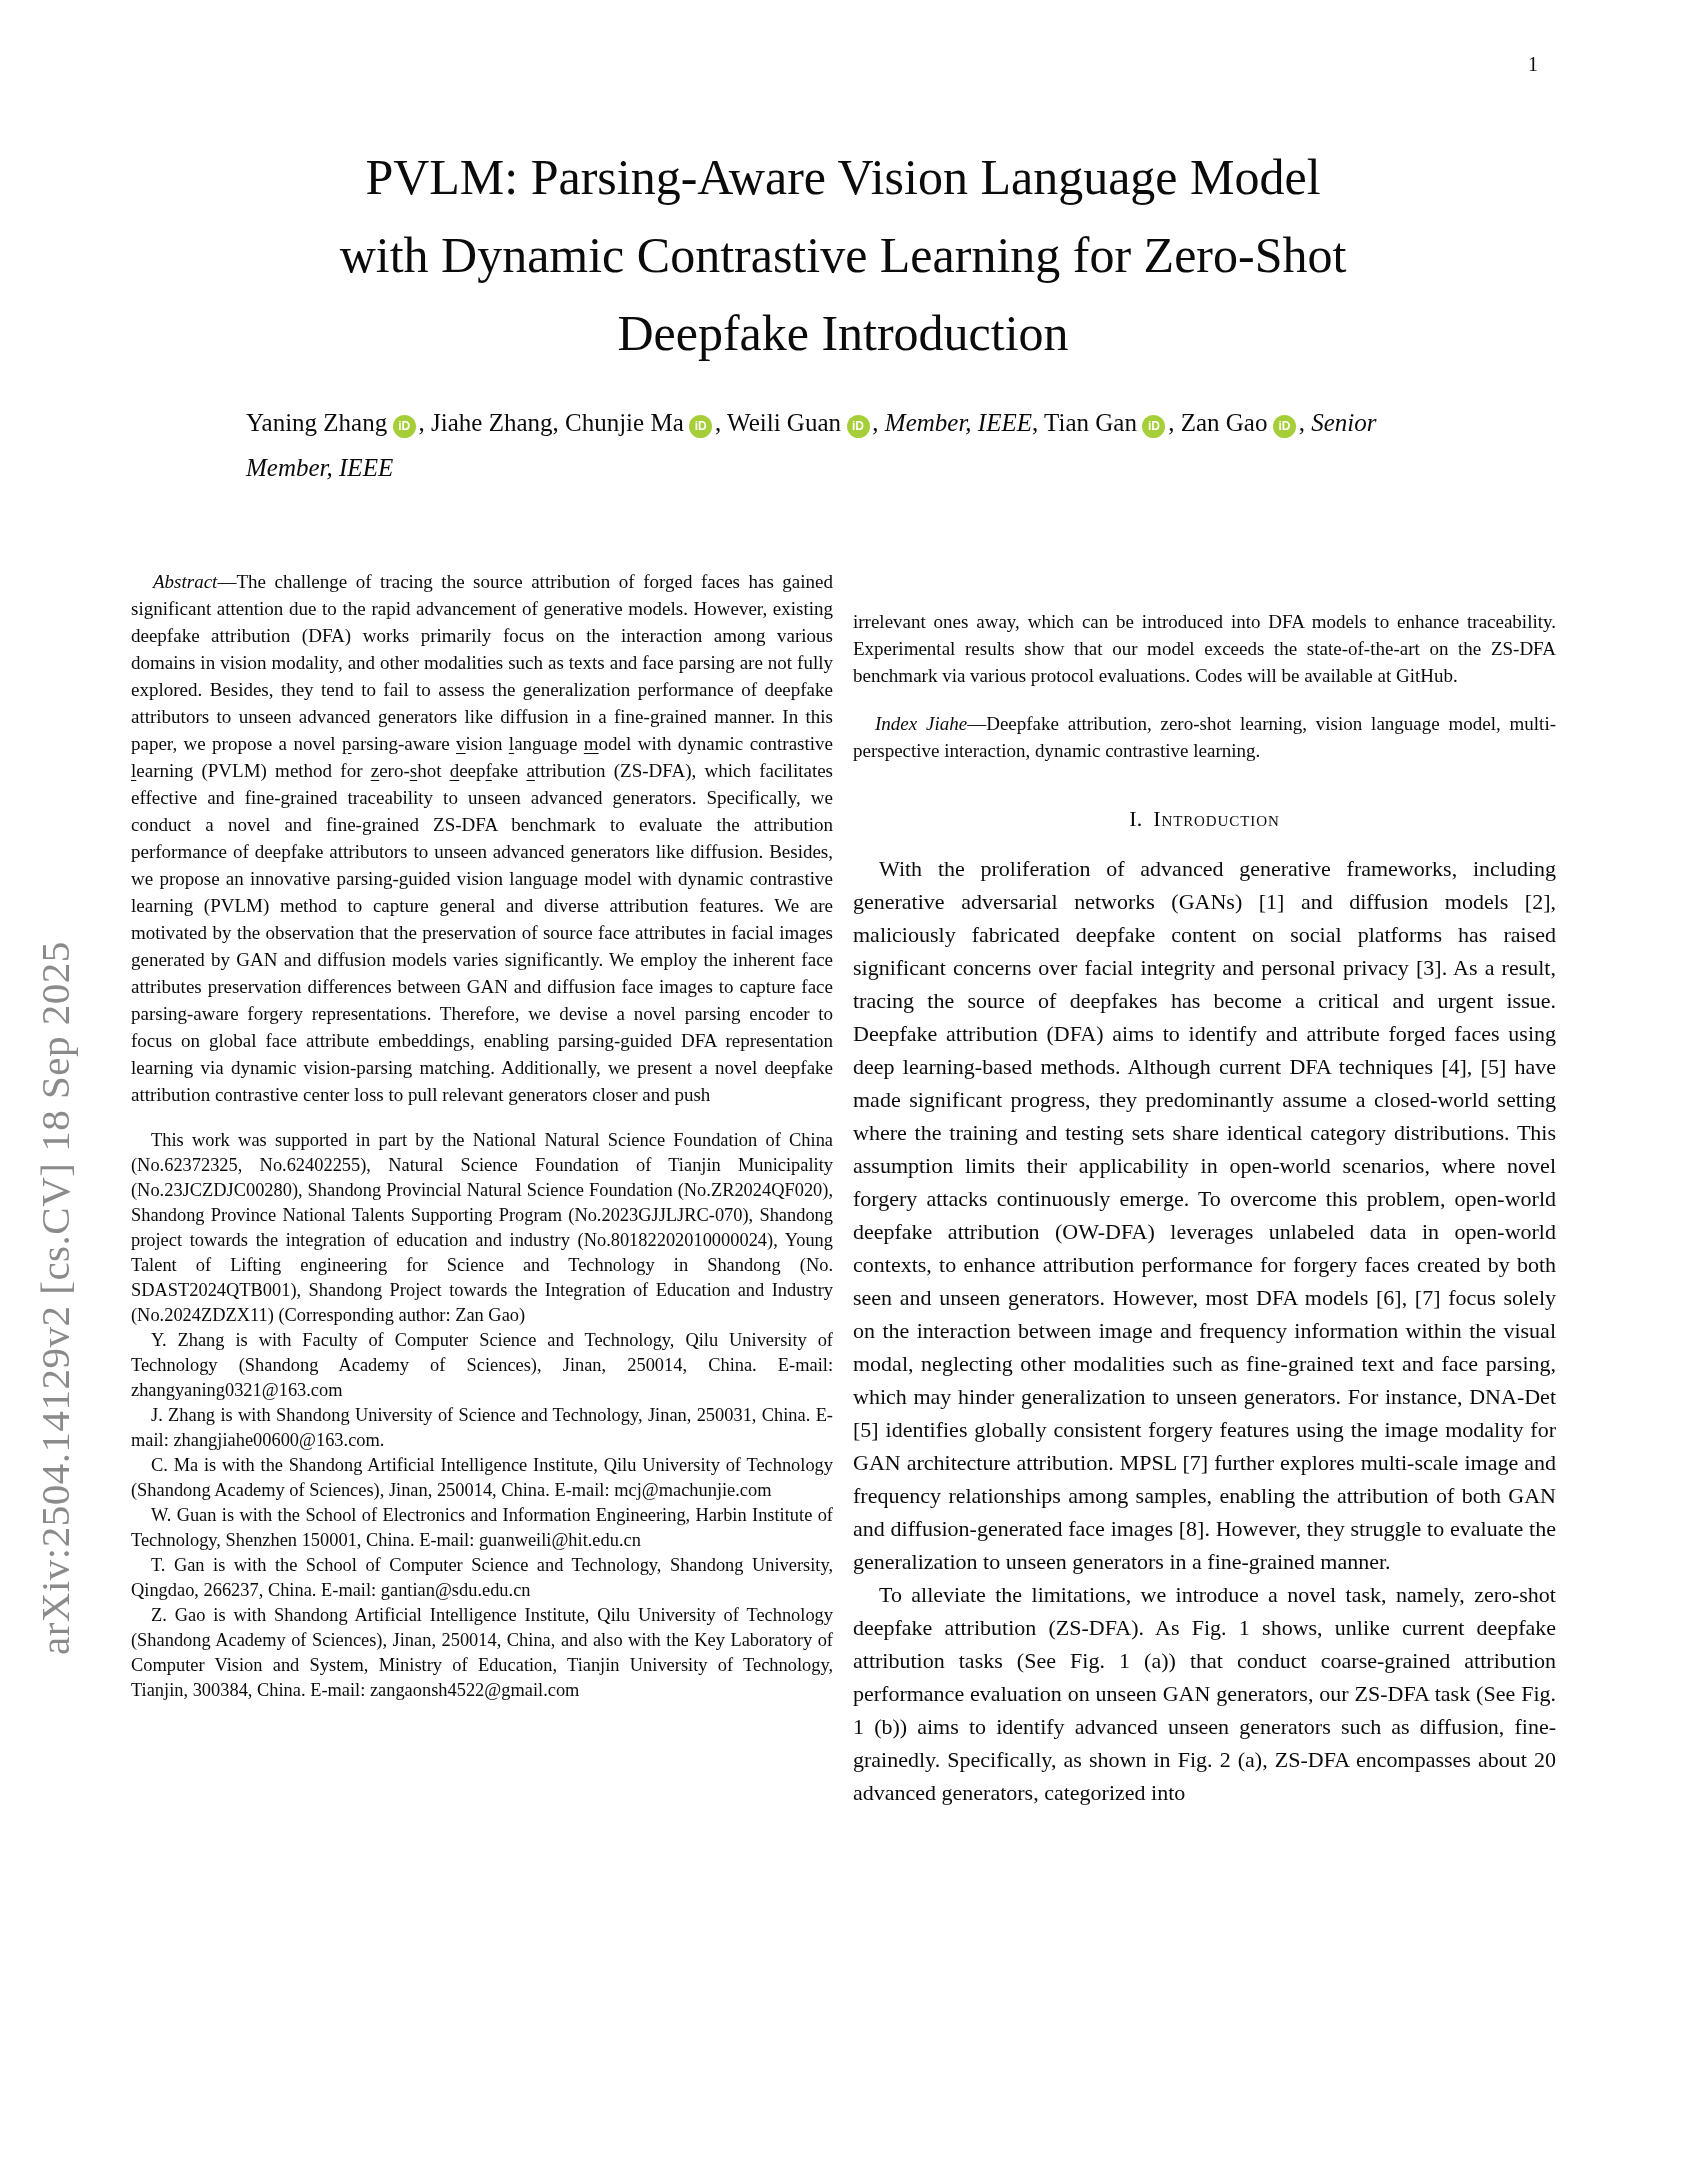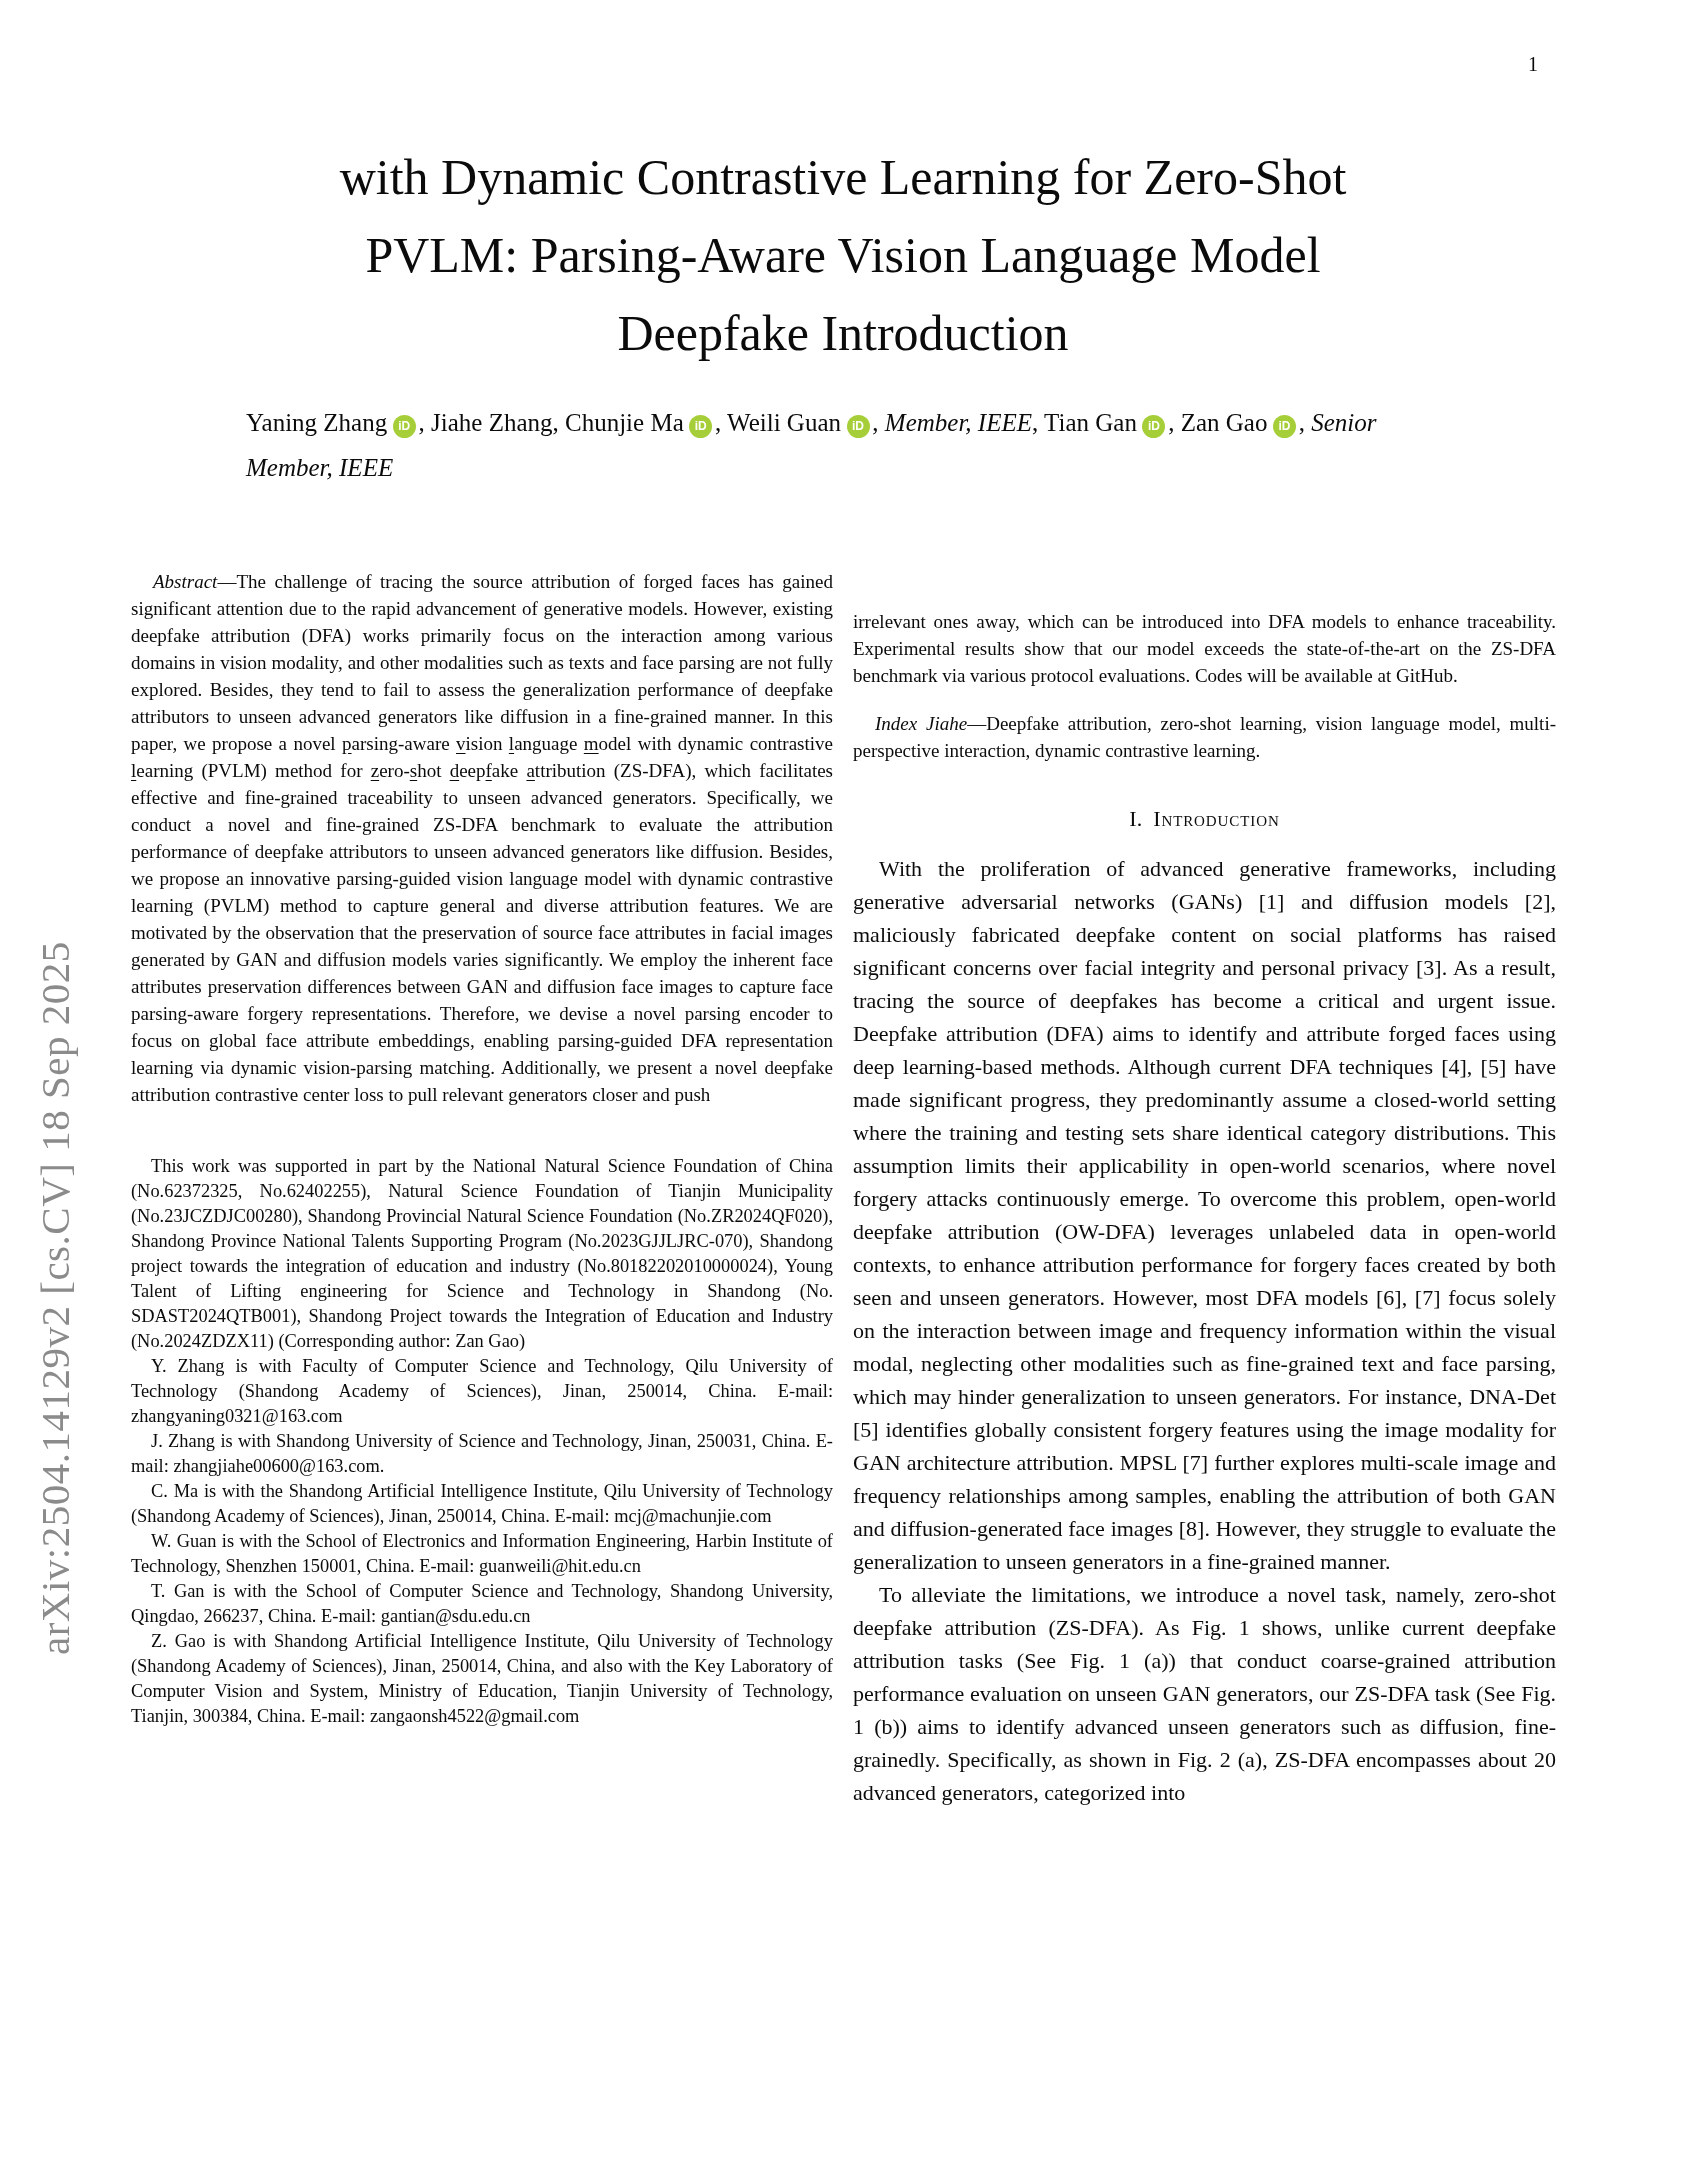--- a/index.html
+++ b/index.html
@@ -80,21 +80,21 @@
     font-weight: normal;
     font-size: 19px;
     line-height: 27px;
     text-align: justify;
   }
   .abstract-par { text-indent: 22px; }
   .abs-cont { text-indent: 0; margin-top: 40px; }
   .index-terms { margin-top: 21px; text-indent: 22px; }
   .lead-italic { font-style: italic; }
   .footnotes {
-    margin-top: 46px;
+    margin-top: 20px;
     font-size: 18.4px;
     line-height: 25px;
     text-align: justify;
   }
   .footnotes p { margin: 0; text-indent: 20px; }
   .sec-heading {
     margin-top: 42px;
     margin-bottom: 20px;
     text-align: center;
     font-size: 22px;
@@ -115,22 +115,22 @@
 </head>
 <body>
 
 <div class="page">
 
   <div class="page-number">1</div>
 
   <div class="arxiv-banner">arXiv:2504.14129v2  [cs.CV]  18 Sep 2025</div>
 
   <div class="title-block">
+    <div>PVLM: Parsing-Aware Vision Language Model</div>
     <div>with Dynamic Contrastive Learning for Zero-Shot</div>
-    <div>PVLM: Parsing-Aware Vision Language Model</div>
     <div>Deepfake Introduction</div>
   </div>
 
   <div class="byline"><span>Yaning Zhang</span><span class="orcid-icon"></span><span>, Jiahe Zhang, Chunjie Ma</span><span class="orcid-icon"></span><span>, Weili Guan</span><span class="orcid-icon"></span><span>, </span><span class="role">Member, IEEE</span><span>, Tian Gan</span><span class="orcid-icon"></span><span>, Zan Gao</span><span class="orcid-icon"></span><span>, </span><span class="role">Senior</span>
     <div><span class="role">Member, IEEE</span></div>
   </div>
 
   <div class="col-left">
     <p class="abstract-par"><span class="lead-italic">Abstract</span><span>—The challenge of tracing the source attribution of forged faces has gained significant attention due to the rapid advancement of generative models. However, existing deepfake attribution (DFA) works primarily focus on the interaction among various domains in vision modality, and other modalities such as texts and face parsing are not fully explored. Besides, they tend to fail to assess the generalization performance of deepfake attributors to unseen advanced generators like diffusion in a fine-grained manner. In this paper, we propose a novel <u>p</u>arsing-aware <u>v</u>ision <u>l</u>anguage <u>m</u>odel with dynamic contrastive <u>l</u>earning (PVLM) method for <u>z</u>ero-<u>s</u>hot <u>d</u>eep<u>f</u>ake <u>a</u>ttribution (ZS-DFA), which facilitates effective and fine-grained traceability to unseen advanced generators. Specifically, we conduct a novel and fine-grained ZS-DFA benchmark to evaluate the attribution performance of deepfake attributors to unseen advanced generators like diffusion. Besides, we propose an innovative parsing-guided vision language model with dynamic contrastive learning (PVLM) method to capture general and diverse attribution features. We are motivated by the observation that the preservation of source face attributes in facial images generated by GAN and diffusion models varies significantly. We employ the inherent face attributes preservation differences between GAN and diffusion face images to capture face parsing-aware forgery representations. Therefore, we devise a novel parsing encoder to focus on global face attribute embeddings, enabling parsing-guided DFA representation learning via dynamic vision-parsing matching. Additionally, we present a novel deepfake attribution contrastive center loss to pull relevant generators closer and push</span></p>
 

